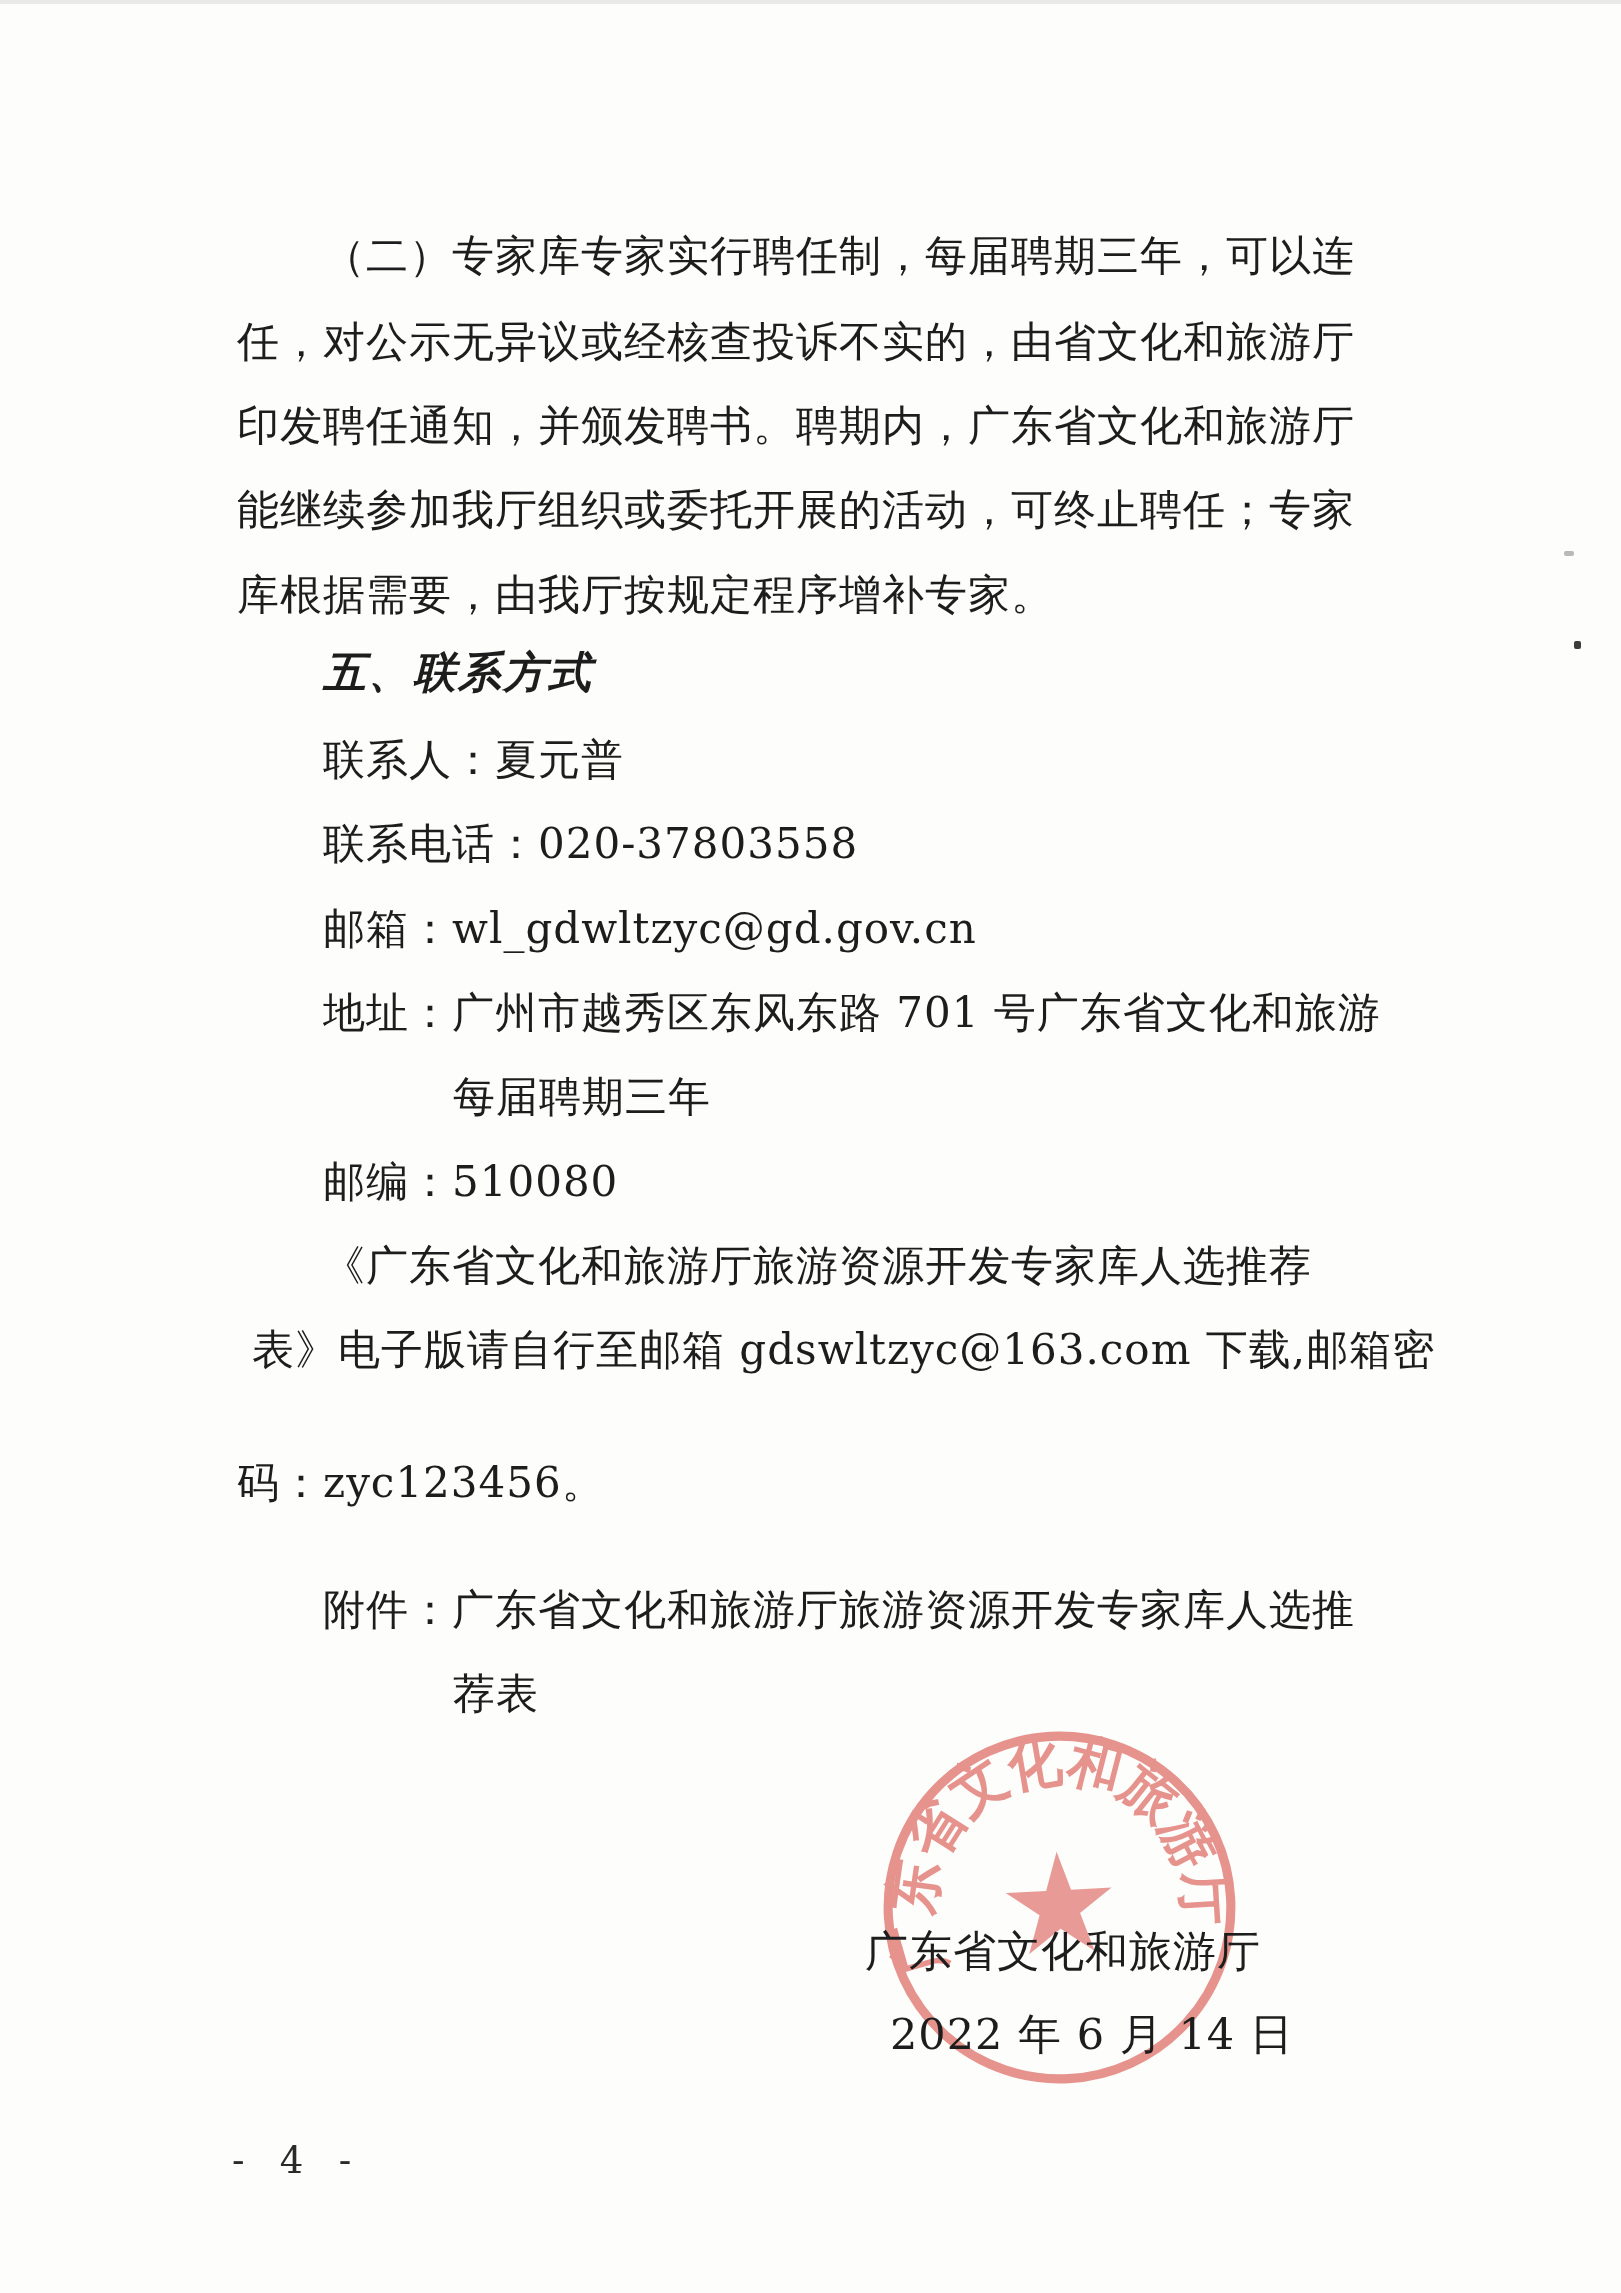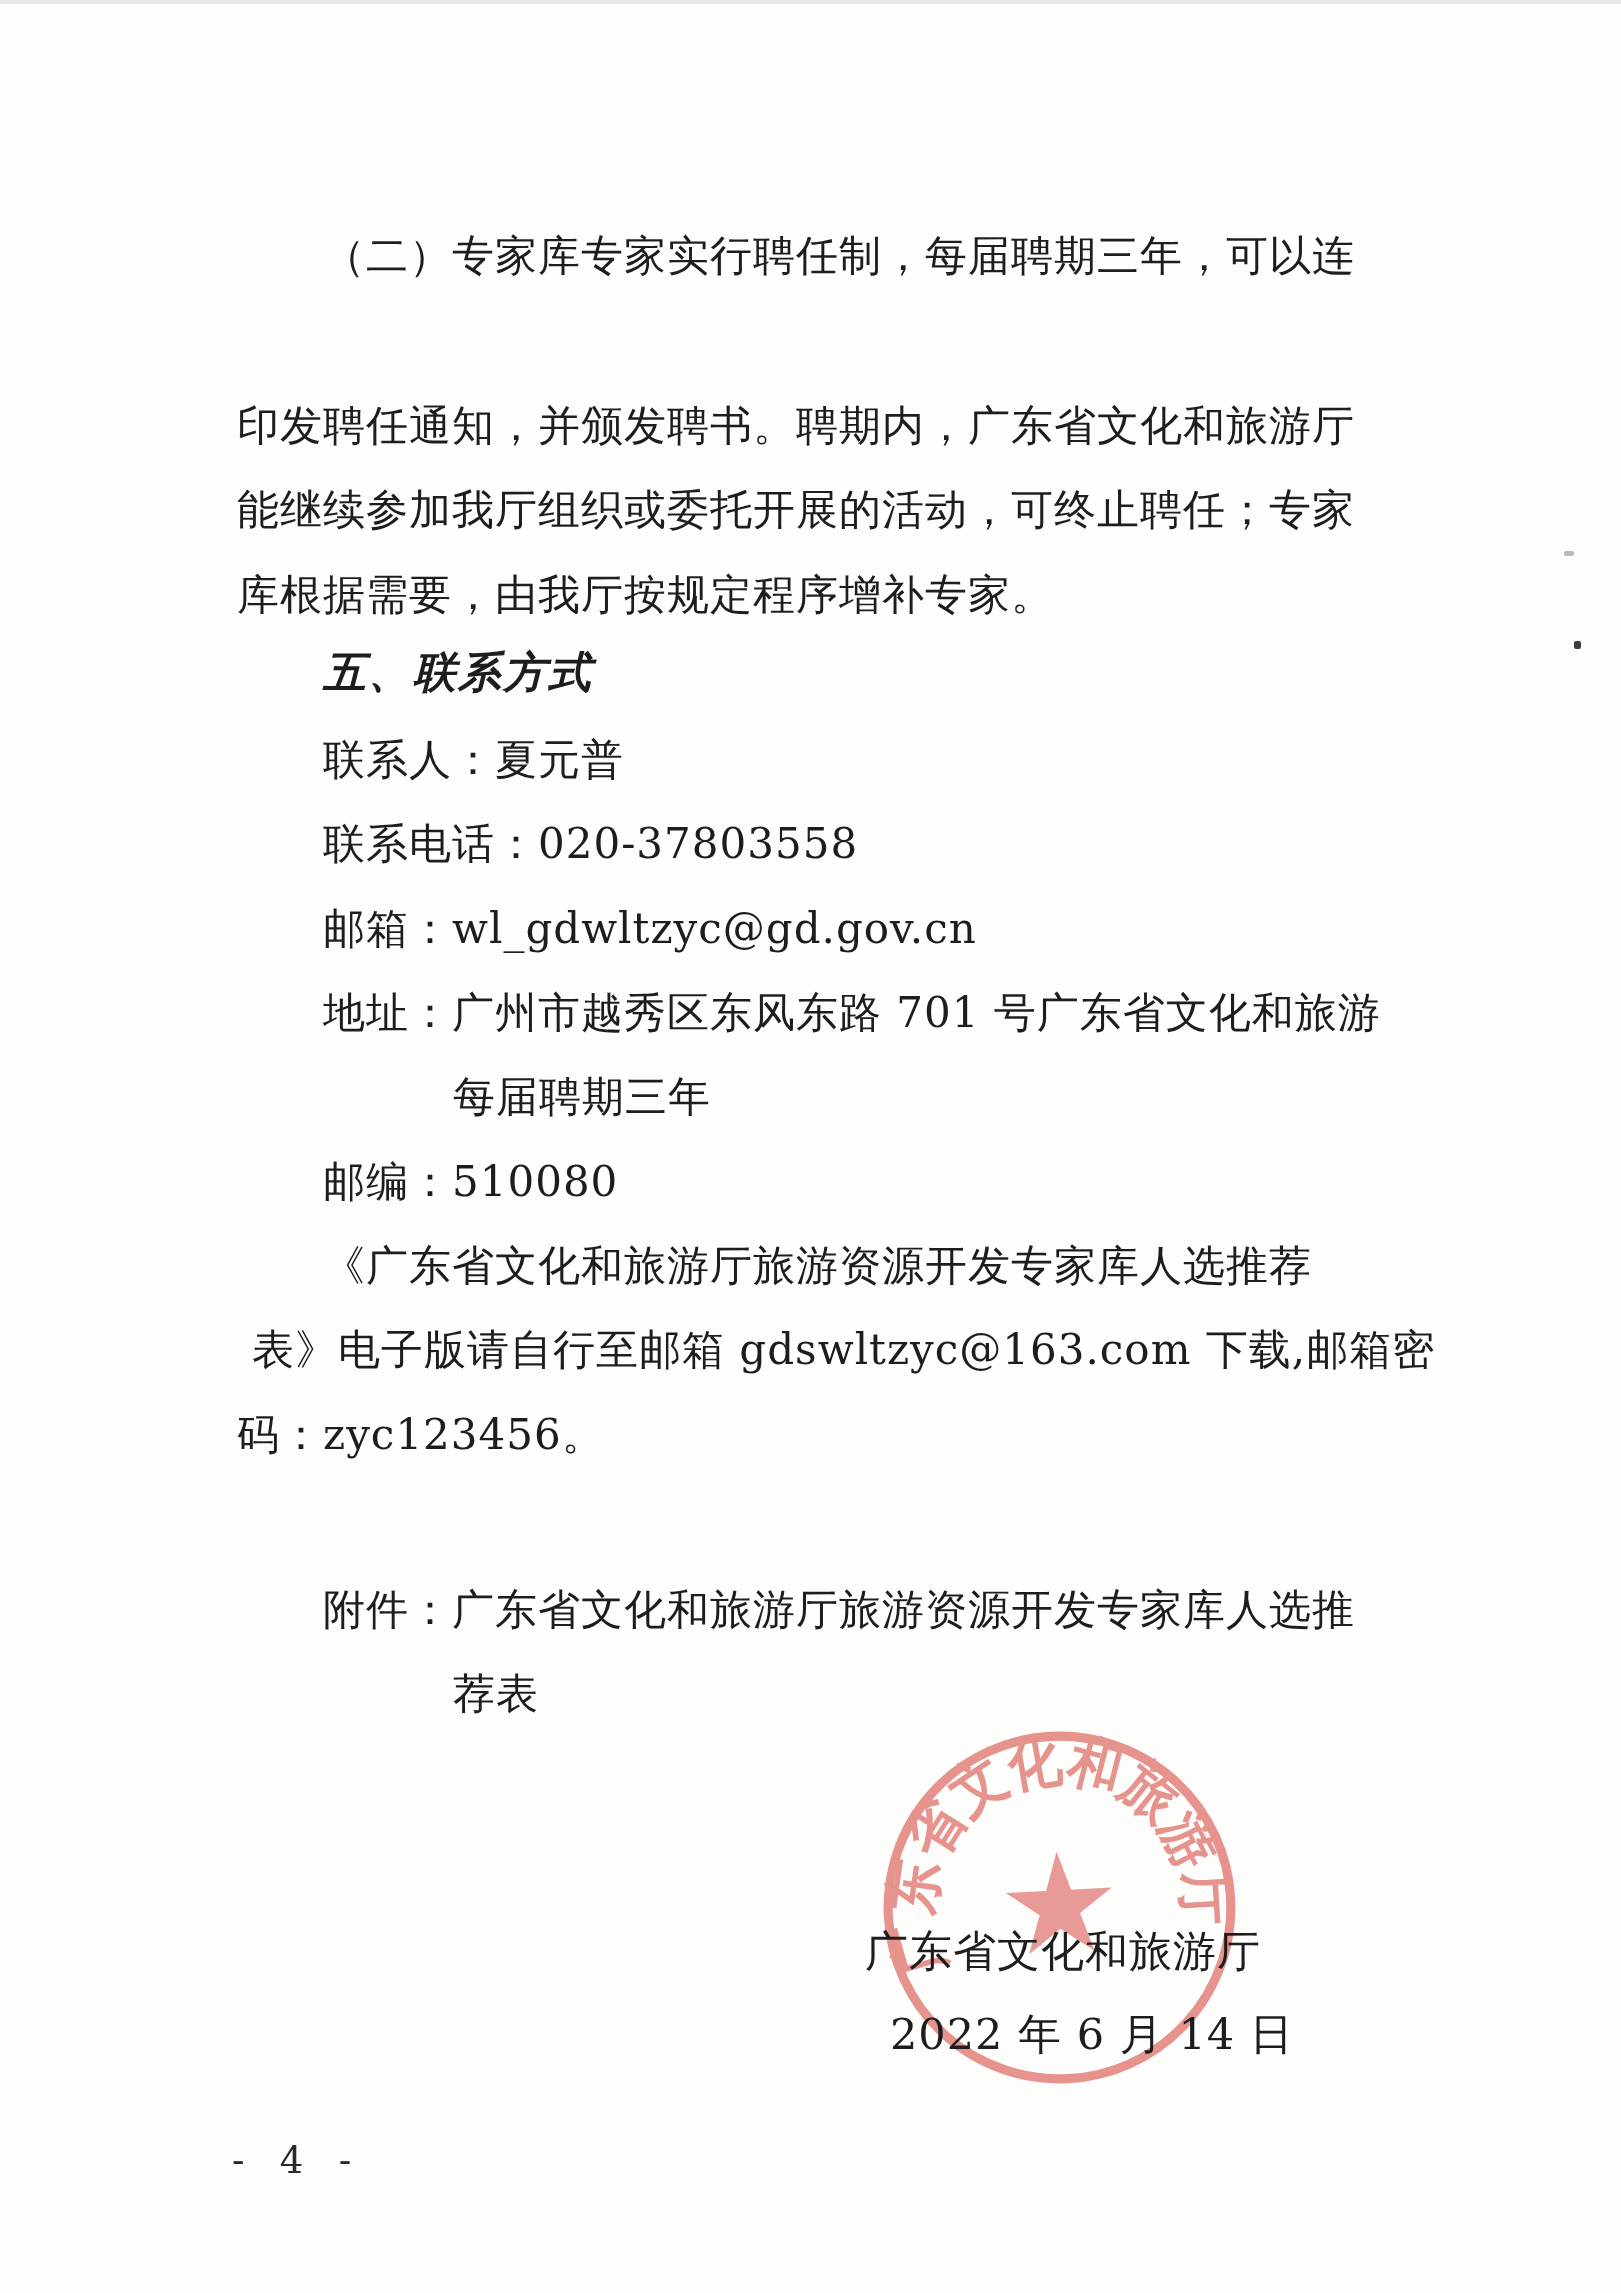--- a/index.html
+++ b/index.html
@@ -45,36 +45,37 @@
   .speck{position:absolute;border-radius:2px;}
   .speck-a{left:1574px;top:637px;width:6.9px;height:7.8px;background:#3c3c3c;}
   .speck-b{left:1564px;top:547px;width:9.8px;height:4.9px;background:#b9b9b5;}
 </style>
 </head>
 <body>
 
 <div class="page">
 
   <div class="line" style="left:323px;top:228px;">（二）专家库专家实行聘任制，每届聘期三年，可以连</div>
+  <div class="line" style="left:237px;top:314px;">任，对公示无异议或经核查投诉不实的，由省文化和旅游厅</div>
   <div class="line" style="left:237px;top:398px;">印发聘任通知，并颁发聘书。聘期内，广东省文化和旅游厅</div>
   <div class="line" style="left:237px;top:482px;">能继续参加我厅组织或委托开展的活动，可终止聘任；专家</div>
   <div class="line" style="left:237px;top:567px;">库根据需要，由我厅按规定程序增补专家。</div>
 
   <div class="line heading" style="left:323px;top:645px;">五、联系方式</div>
 
   <div class="line" style="left:323px;top:732px;">联系人：夏元普</div>
   <div class="line" style="left:323px;top:816px;">联系电话：020-37803558</div>
   <div class="line" style="left:323px;top:901px;">邮箱：wl_gdwltzyc@gd.gov.cn</div>
   <div class="line" style="left:323px;top:985px;">地址：广州市越秀区东风东路 701 号广东省文化和旅游</div>
   <div class="line" style="left:453px;top:1069px;">每届聘期三年</div>
   <div class="line" style="left:323px;top:1154px;">邮编：510080</div>
 
   <div class="line" style="left:323px;top:1238px;">《广东省文化和旅游厅旅游资源开发专家库人选推荐</div>
   <div class="line" style="left:252px;top:1322px;">表》电子版请自行至邮箱 gdswltzyc@163.com 下载,邮箱密</div>
-  <div class="line" style="left:237px;top:1407px;">码：zyc123456。</div>
+  <div class="line" style="left:237px;top:1455px;">码：zyc123456。</div>
 
   <div class="line" style="left:323px;top:1582px;">附件：广东省文化和旅游厅旅游资源开发专家库人选推</div>
   <div class="line" style="left:453px;top:1666px;">荐表</div>
 
   <div class="seal">
     <svg viewBox="0 0 360 360" width="365" height="365">
       <g opacity="0.72">
         <circle cx="180" cy="180" r="169" fill="none" stroke="#dd6a63" stroke-width="9"></circle>
         <path id="sealArc" d="M 66.7 232.8 A 125 125 0 1 1 293.3 232.8" fill="none"></path>
         <text font-size="58" fill="#dd6a63" font-family="DejaVu Serif, serif" font-weight="bold">

